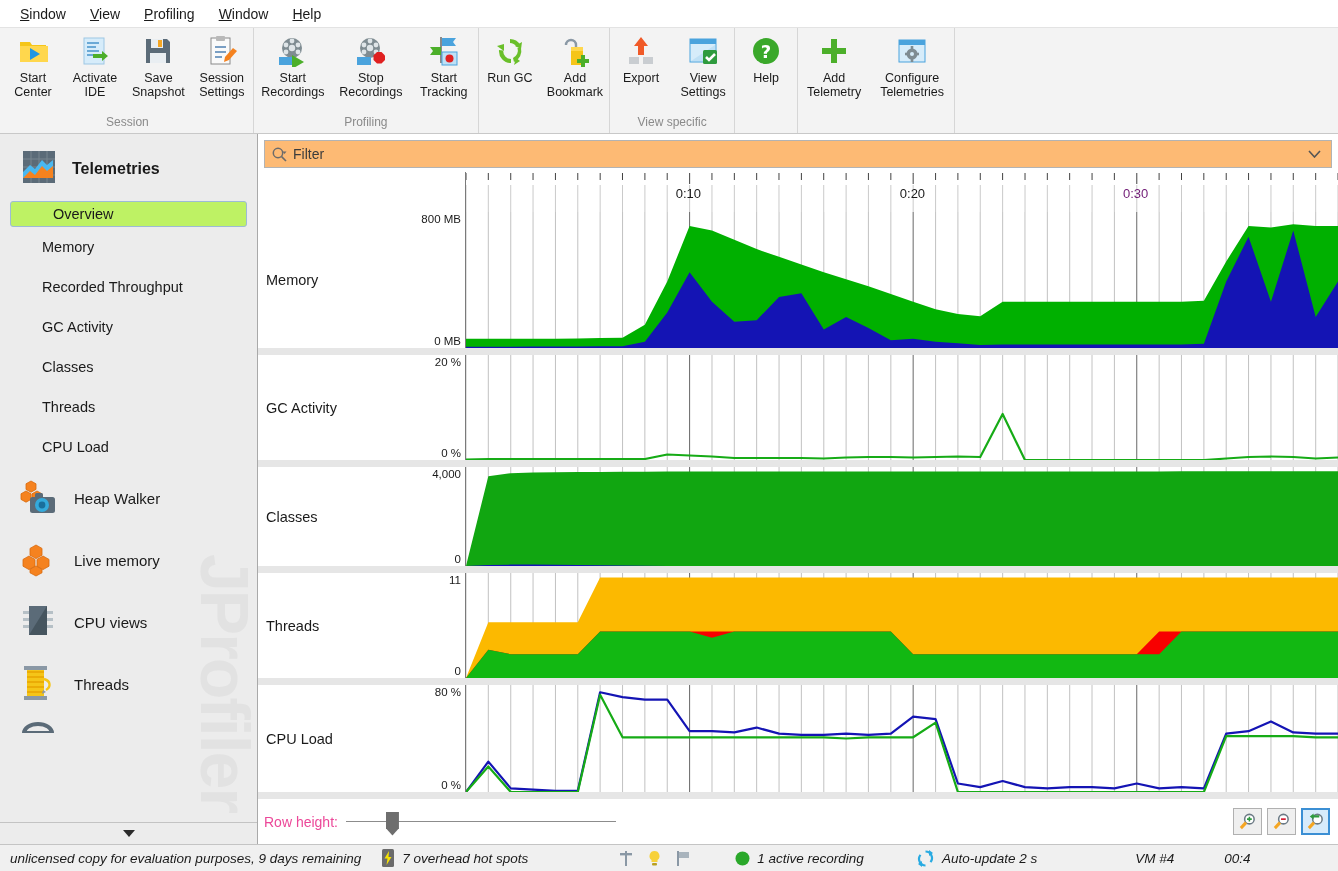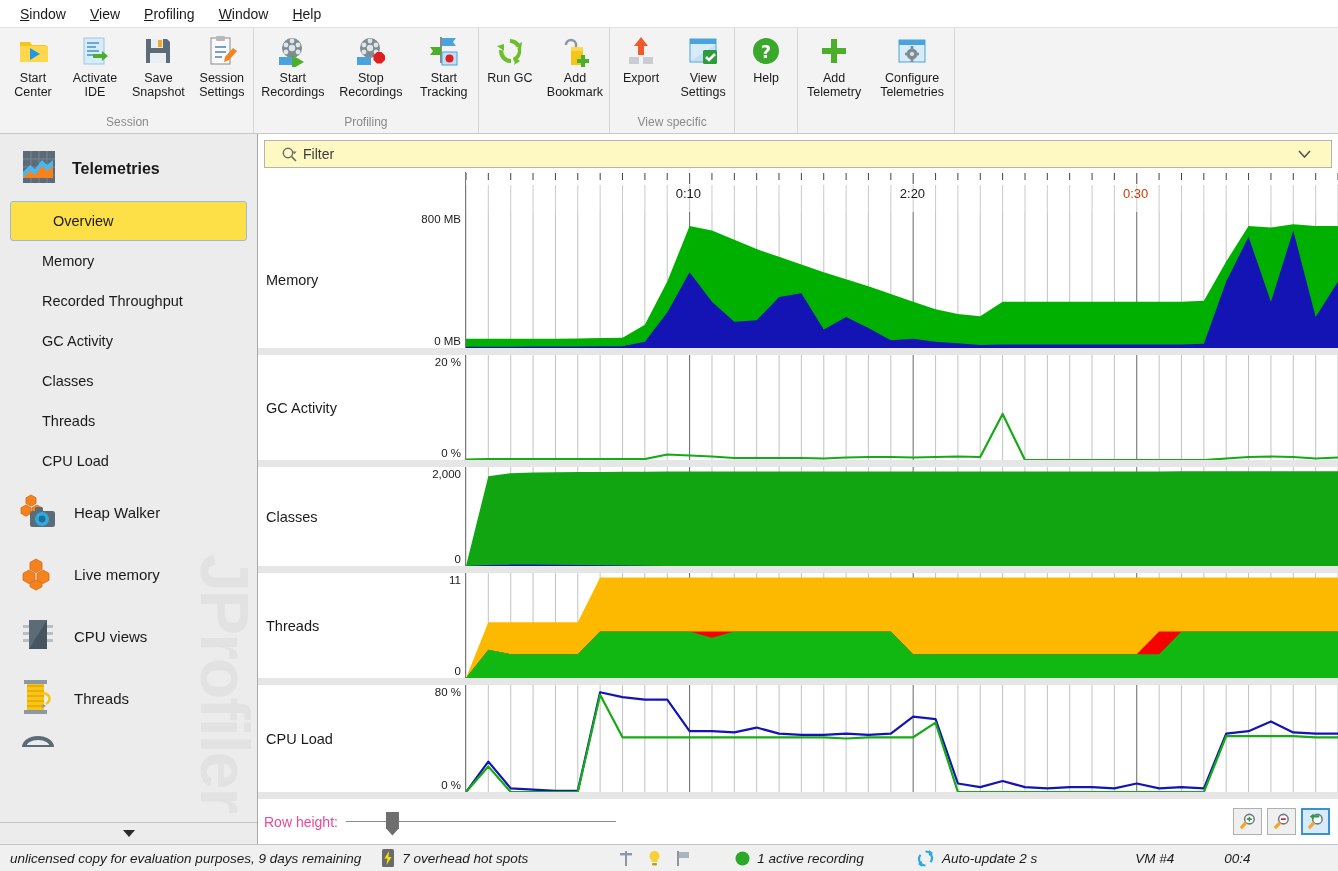--- a/index.html
+++ b/index.html
@@ -37,30 +37,30 @@
              position:relative; display:flex; flex-direction:column; }
   .sb-scroll { flex:1 1 auto; overflow:hidden; position:relative; }
   .sb-watermark {
     position:absolute; right:-2px; bottom:10px; font-size:68px; font-weight:bold; color:#e2e2e2;
     writing-mode:vertical-rl; letter-spacing:-2px; user-select:none; z-index:0; line-height:1;
   }
   .sb-head { display:flex; align-items:center; gap:14px; padding:14px 0 12px 20px; position:relative; z-index:1; }
   .sb-head .t { font-size:16px; font-weight:bold; color:#1a1a1a; }
   .sb-item { height:40px; display:flex; align-items:center; padding-left:42px; font-size:14.5px; color:#1a1a1a;
              position:relative; z-index:1; cursor:default; }
-  .sb-item.sel { background:#fde047; border:1px solid #9dbbd6; border-radius:3px; margin:0 10px; height:40px; }
+  .sb-item.sel { background:#bef264; border:1px solid #9dbbd6; border-radius:3px; margin:0 10px; height:26px; }
   .sb-major { display:flex; align-items:center; gap:16px; padding-left:18px; height:62px; position:relative; z-index:1; cursor:default; }
   .sb-major .t { font-size:15px; color:#1a1a1a; }
   .sb-arrowbar { height:22px; flex:0 0 22px; background:#ececec; border-top:1px solid #c3c3c3;
                  display:flex; align-items:center; justify-content:center; }
 
   
   .main { flex:1 1 auto; display:flex; flex-direction:column; background:#fff; min-width:0; }
   .filterbar { height:38px; flex:0 0 38px; padding:6px 6px 0 6px; background:#fff; }
-  .filterbox { height:28px; border:1px solid #b3b3b3; display:flex; align-items:center; padding:0 16px; background:#fef9c3; }
+  .filterbox { height:28px; border:1px solid #b3b3b3; display:flex; align-items:center; padding:0 6px; background:#fdba74; }
   .filterbox .ftext { flex:1 1 auto; color:#3c3c3c; font-size:14px; padding-left:5px; }
   .fchev { width:22px; display:flex; align-items:center; justify-content:center; }
 
   .charts { flex:1 1 auto; display:flex; flex-direction:column; min-height:0; }
   .crow { display:flex; position:relative; background:#fff; }
   .csep { height:7px; background:#e6e6e6; }
   .clabels { width:145px; flex:0 0 145px; position:relative; }
   .clabels .nm { position:absolute; left:8px; top:50%; transform:translateY(-50%); font-size:14.5px; color:#1a1a1a; }
   .cticks { width:62px; flex:0 0 62px; position:relative; }
   .cticks .tk { position:absolute; right:4px; font-size:11.5px; color:#1a1a1a; white-space:nowrap; }
@@ -549,22 +549,22 @@
                   <path d="M810.8 13V40"></path>
                   <path d="M834.6 13V40"></path>
                   <path d="M858.5 13V40"></path>
                   <path d="M882.3 13V40"></path>
                   <path d="M906.2 13V40"></path>
                   <path d="M930.0 13V40"></path>
                 </g>
             </svg>
             <div id="ta-labels" style="position:absolute;inset:0;">
                 <span style="position:absolute;left:25.5%;top:14px;transform:translateX(-50%);font-size:13px;color:#1a1a1a;">0:10</span>
-                <span style="position:absolute;left:51.2%;top:14px;transform:translateX(-50%);font-size:13px;color:#1a1a1a;">2:20</span>
-                <span style="position:absolute;left:76.8%;top:14px;transform:translateX(-50%);font-size:13px;color:#c2410c;">0:30</span>
+                <span style="position:absolute;left:51.2%;top:14px;transform:translateX(-50%);font-size:13px;color:#1a1a1a;">0:20</span>
+                <span style="position:absolute;left:76.8%;top:14px;transform:translateX(-50%);font-size:13px;color:#701a75;">0:30</span>
               </div>
           </div>
         </div>
 
         <div class="crow" style="height:136px">
           <div class="clabels">
             <span class="nm">Memory</span>
           </div>
           <div class="cticks">
             <span class="tk top">800 MB</span>
@@ -677,21 +677,21 @@
               </svg>
             </div>
         </div>
         <div class="csep"></div>
 
         <div class="crow" style="height:99px">
           <div class="clabels">
             <span class="nm">Classes</span>
           </div>
           <div class="cticks">
-            <span class="tk top">2,000</span>
+            <span class="tk top">4,000</span>
             <span class="tk bot">0</span>
           </div>
           <div class="cplot">
               <svg class="plotsvg" preserveAspectRatio="none" viewBox="0 0 1000 100">
                 <g stroke="#c4c4c4" stroke-width="1.2">
                   <path d="M0.0 0V100" stroke="#c4c4c4"></path>
                   <path d="M25.6 0V100" stroke="#c4c4c4"></path>
                   <path d="M51.3 0V100" stroke="#c4c4c4"></path>
                   <path d="M76.9 0V100" stroke="#c4c4c4"></path>
                   <path d="M102.6 0V100" stroke="#c4c4c4"></path>

